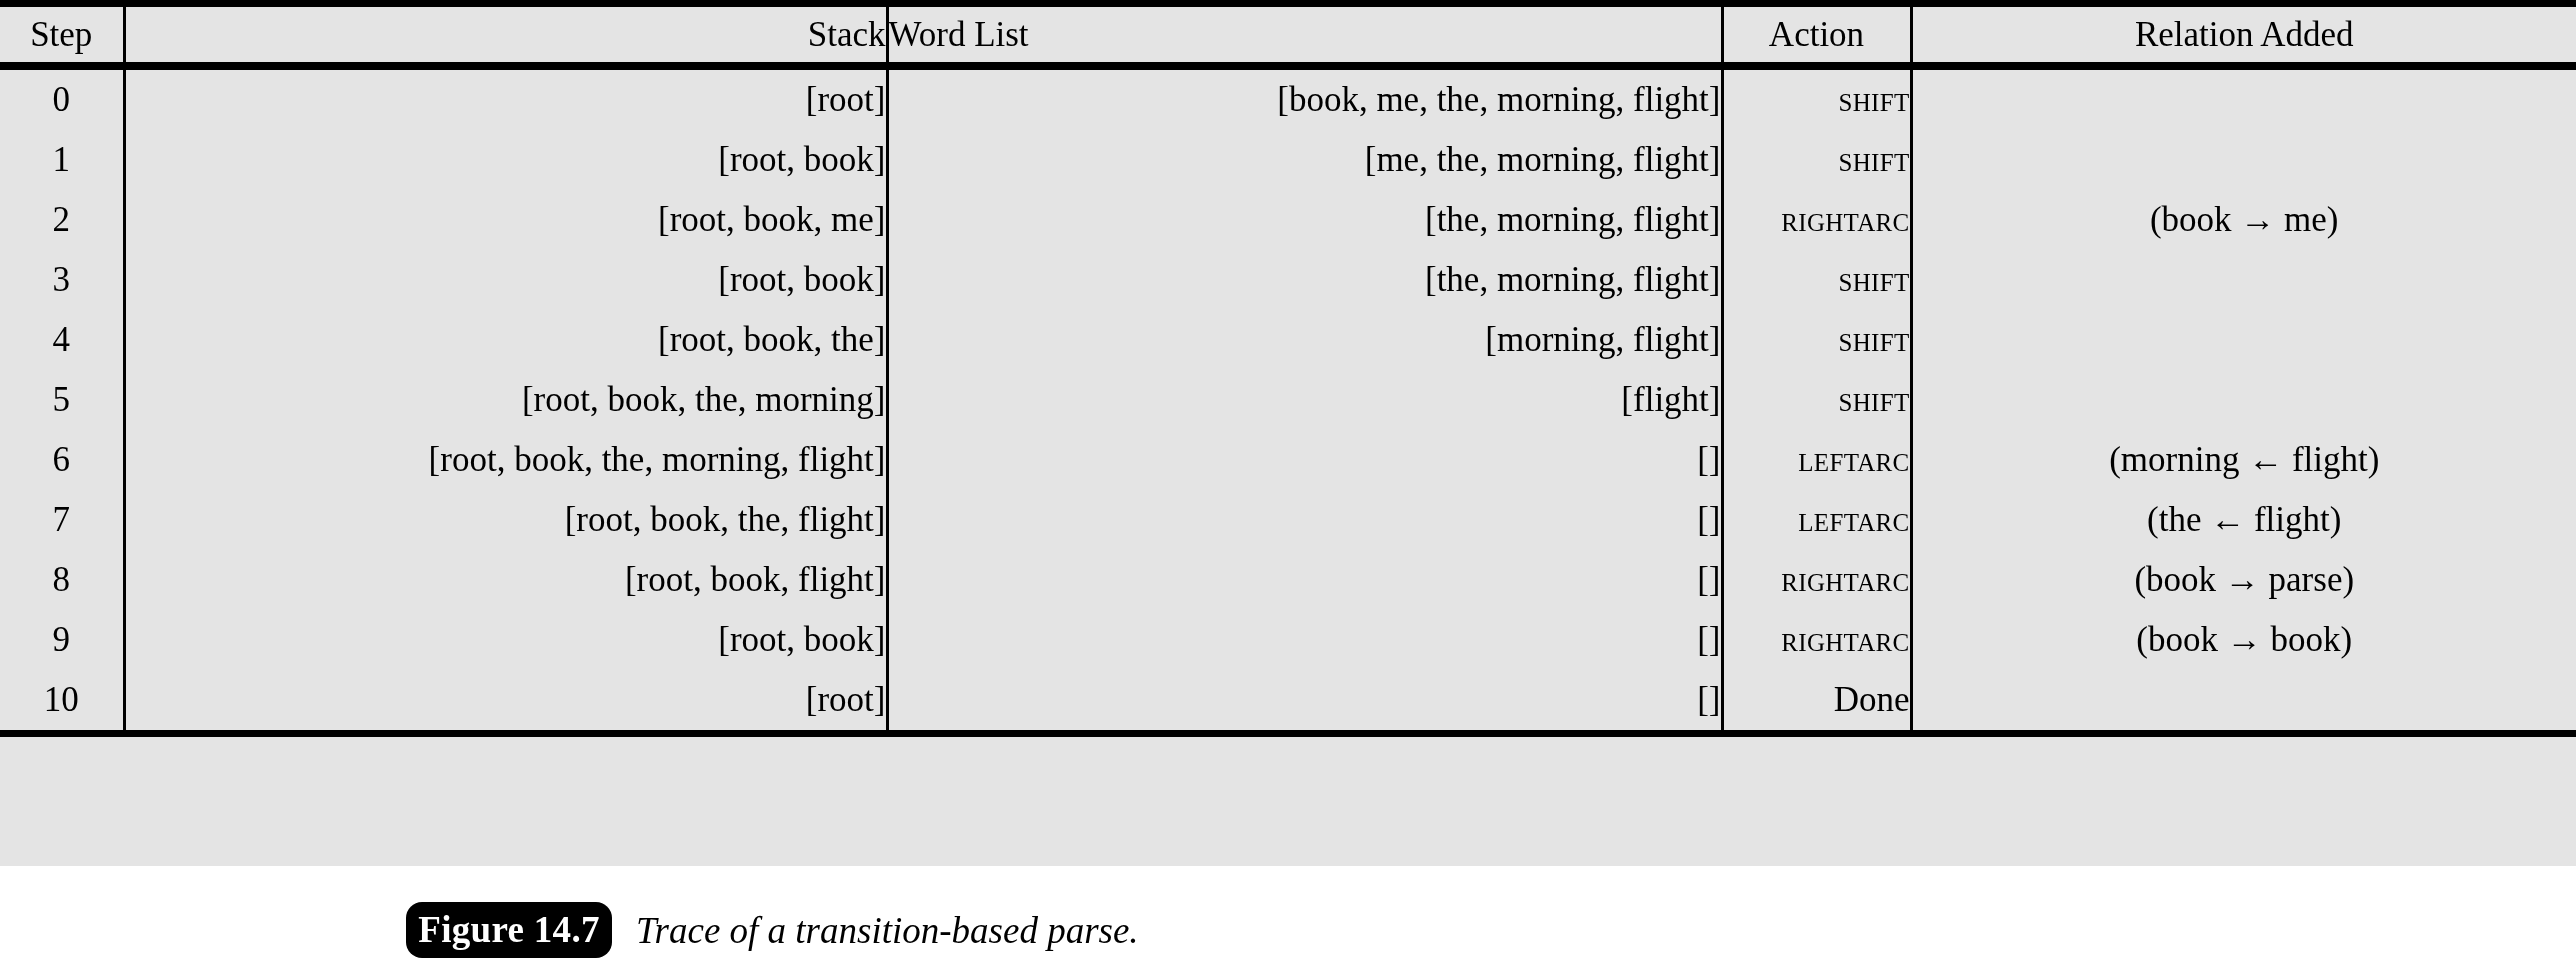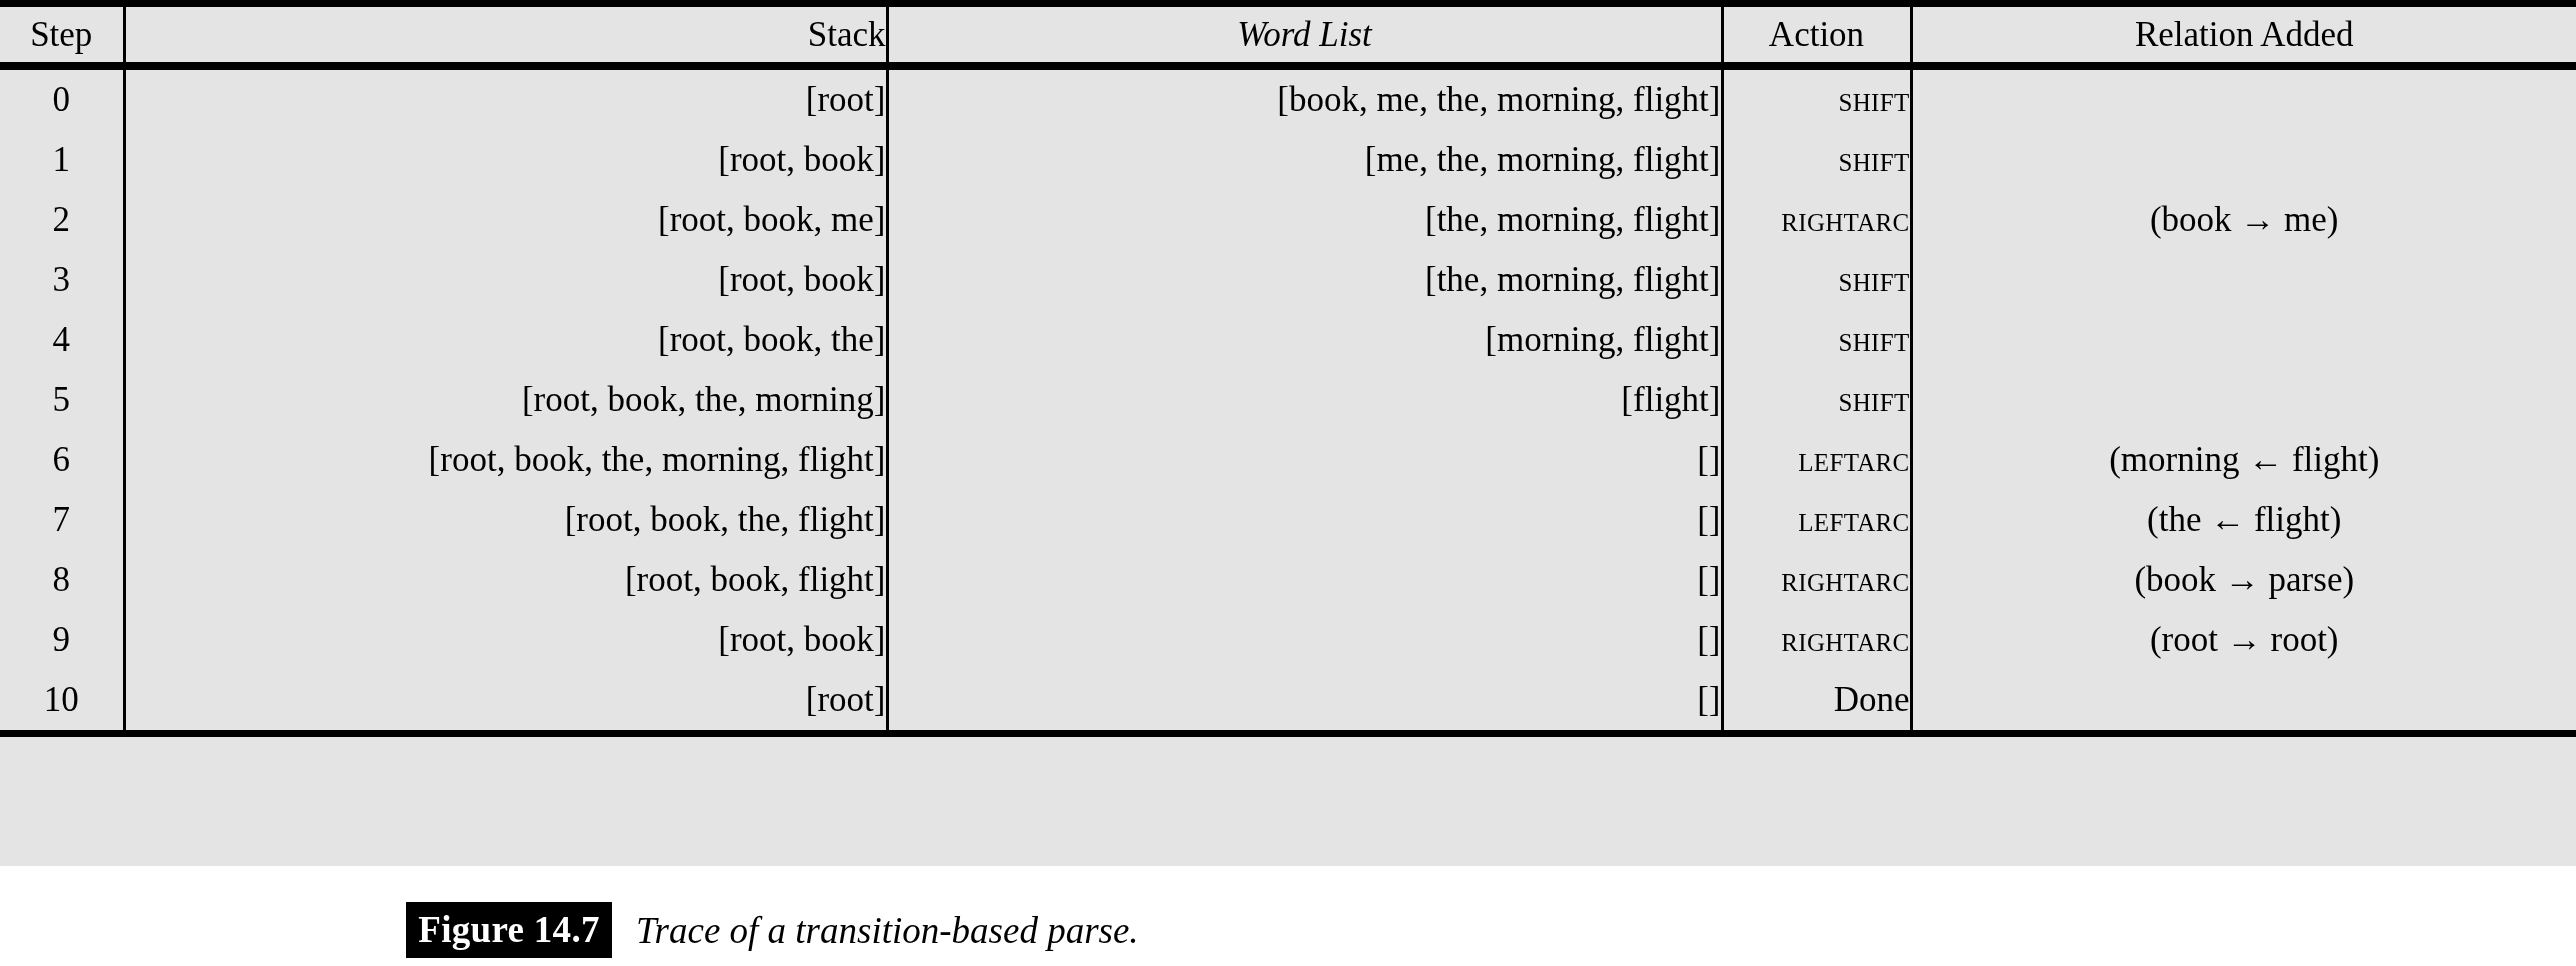--- a/index.html
+++ b/index.html
@@ -61,21 +61,21 @@
   
   .vline-r { border-right: 3.9px solid #000000; }
 
   
   .hdr {
     height: 55px;
     font-size: 35px;
   }
   .hdr-step   { text-align: center; padding-left: 3.3px; }
   .hdr-stack  { text-align: right;  padding-right: 10px; }
-  .hdr-words  { text-align: center;   padding-left: 14.5px; font-style: italic; }
+  .hdr-words  { text-align: left;   padding-left: 14.5px; }
   .hdr-act    { text-align: center; }
   .hdr-rel    { text-align: center; }
 
   
   .row-cell { height: 60px; font-size: 35px; }
   .cell-step  { text-align: center; padding-left: 3.3px; }
   .cell-stack { text-align: right;  padding-right: 11px; }
   .cell-words { text-align: right;   padding-left: 14.5px; }
   .cell-act   { text-align: right;  padding-right: 9px; font-family: Liberation Serif, serif; }
   .cell-rel   { text-align: center; }
@@ -101,20 +101,21 @@
   }
   .fig-tag {
     background: #000000;
     color: #ffffff;
     font-weight: bold;
     font-size: 37px;
     line-height: 1;
     padding: 9px 12.3px 10px 12.3px;
     white-space: nowrap;
     letter-spacing: 0.3px;
+    border-radius: 16px;
   }
   .fig-text {
     font-size: 37px;
     margin-left: 24px;
     white-space: nowrap;
     font-style: italic;
   }
 </style>
 </head>
 <body>
@@ -216,21 +217,21 @@
             <td class="row-cell cell-stack vline-r">[root, book, flight]</td>
             <td class="row-cell cell-words vline-r">[]</td>
             <td class="row-cell cell-act vline-r"><span class="smallcaps">RIGHTARC</span></td>
             <td class="row-cell cell-rel">(book → parse)</td>
           </tr>
           <tr>
             <td class="row-cell cell-step vline-r">9</td>
             <td class="row-cell cell-stack vline-r">[root, book]</td>
             <td class="row-cell cell-words vline-r">[]</td>
             <td class="row-cell cell-act vline-r"><span class="smallcaps">RIGHTARC</span></td>
-            <td class="row-cell cell-rel">(root → root)</td>
+            <td class="row-cell cell-rel">(book → book)</td>
           </tr>
           <tr>
             <td class="row-cell cell-step vline-r">10</td>
             <td class="row-cell cell-stack vline-r">[root]</td>
             <td class="row-cell cell-words vline-r">[]</td>
             <td class="row-cell cell-act vline-r">Done</td>
             <td class="row-cell cell-rel"></td>
           </tr>
         </tbody>
     </table>

